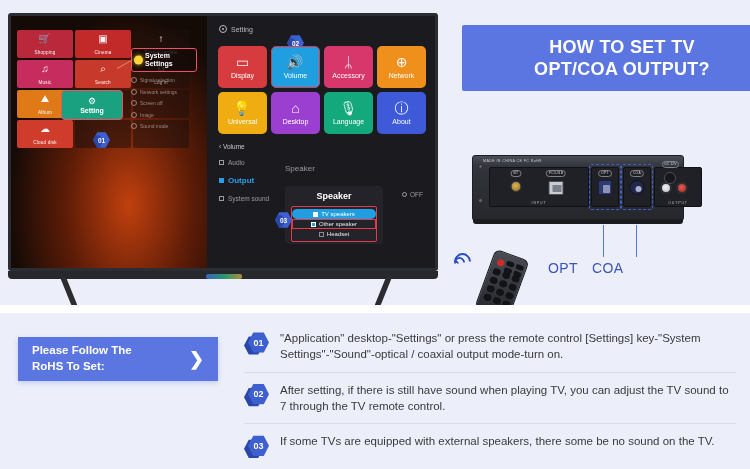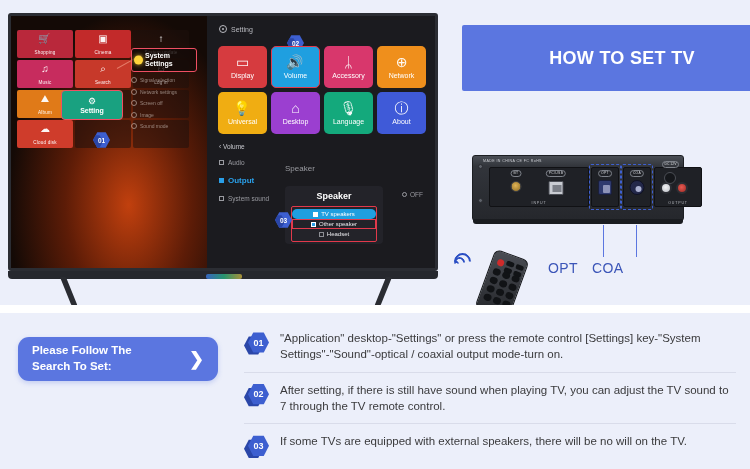--- a/index.html
+++ b/index.html
@@ -387,21 +387,21 @@
   .hex-gear .g::before, .hex-gear .g::after {
     content: ""; position: absolute; background: #fff;
   }
   .hex-gear .g::before { left: 3px; top: -5px; width: 3px; height: 17px; }
   .hex-gear .g::after  { top: 3px; left: -5px; height: 3px; width: 17px; }
   .set-title {
     font-size: 31px; font-weight: 700; color: #5b76e0; letter-spacing: 1px;
   }
   .follow-btn {
     margin-top: 10px; width: 200px; height: 44px; background: #5b76e0;
-    border-radius: 11px; display: flex; align-items: center;
+    border-radius: 0; display: flex; align-items: center;
     justify-content: space-between; padding: 0 14px;
     box-shadow: 0 2px 5px rgba(91,118,224,.28);
   }
   .follow-btn .fb-text {
     color: #fff; font-size: 11.5px; font-weight: 700; line-height: 1.35;
   }
   .follow-btn .fb-arrow { color: #fff; font-size: 18px; font-weight: 700; }
 
   .steps { position: absolute; left: 244px; top: 8px; width: 492px; }
   .step-row {
@@ -617,20 +617,21 @@
     <div class="tv-chin"></div>
     <div class="tv-logo"></div>
     <div class="leg left"></div>
     <div class="leg right"></div>
   </div>
 
   <div class="right-panel">
 
     <div class="headline">
       <div>HOW TO SET TV</div>
+      <div>OPT/COA OUTPUT?</div>
     </div>
 
     <div class="device">
       <div class="dev-top-text">MADE IN CHINA    CE FC RoHS</div>
       <div class="screw" style="left:5px; top:8px;"></div>
       <div class="screw" style="left:5px; top:42px;"></div>
 
       <div class="panel-box" style="left:16px; width:100px;">
         <div class="port-cap" style="left:26px;">BT</div>
         <div class="port-cap" style="left:66px;">PC/USB</div>
@@ -702,21 +703,21 @@
 </div>
 
 <div class="divider-band"></div>
 
 <div class="bottom-section">
 
   <div class="set-block">
     <div class="follow-btn">
       <div class="fb-text">
         <div>Please Follow The</div>
-        <div>Search To Set:</div>
+        <div>RoHS To Set:</div>
       </div>
       <div class="fb-arrow">❯</div>
     </div>
   </div>
 
   <div class="steps">
     <div class="step-row">
       <div class="step-badge-wrap">
         <div class="step-badge-shadow"></div>
         <div class="step-badge-main">01</div>
@@ -728,17 +729,17 @@
         <div class="step-badge-shadow"></div>
         <div class="step-badge-main">02</div>
       </div>
       <div class="step-text">After setting, if there is still have sound when playing TV, you can adjust the TV sound to 7 through the TV remote control.</div>
     </div>
     <div class="step-row">
       <div class="step-badge-wrap">
         <div class="step-badge-shadow"></div>
         <div class="step-badge-main">03</div>
       </div>
-      <div class="step-text">If some TVs are equipped with external speakers, there will be no will on the TV.</div>
+      <div class="step-text">If some TVs are equipped with external speakers, there some be no sound on the TV.</div>
     </div>
   </div>
 
 </div>
 
 </body></html>

